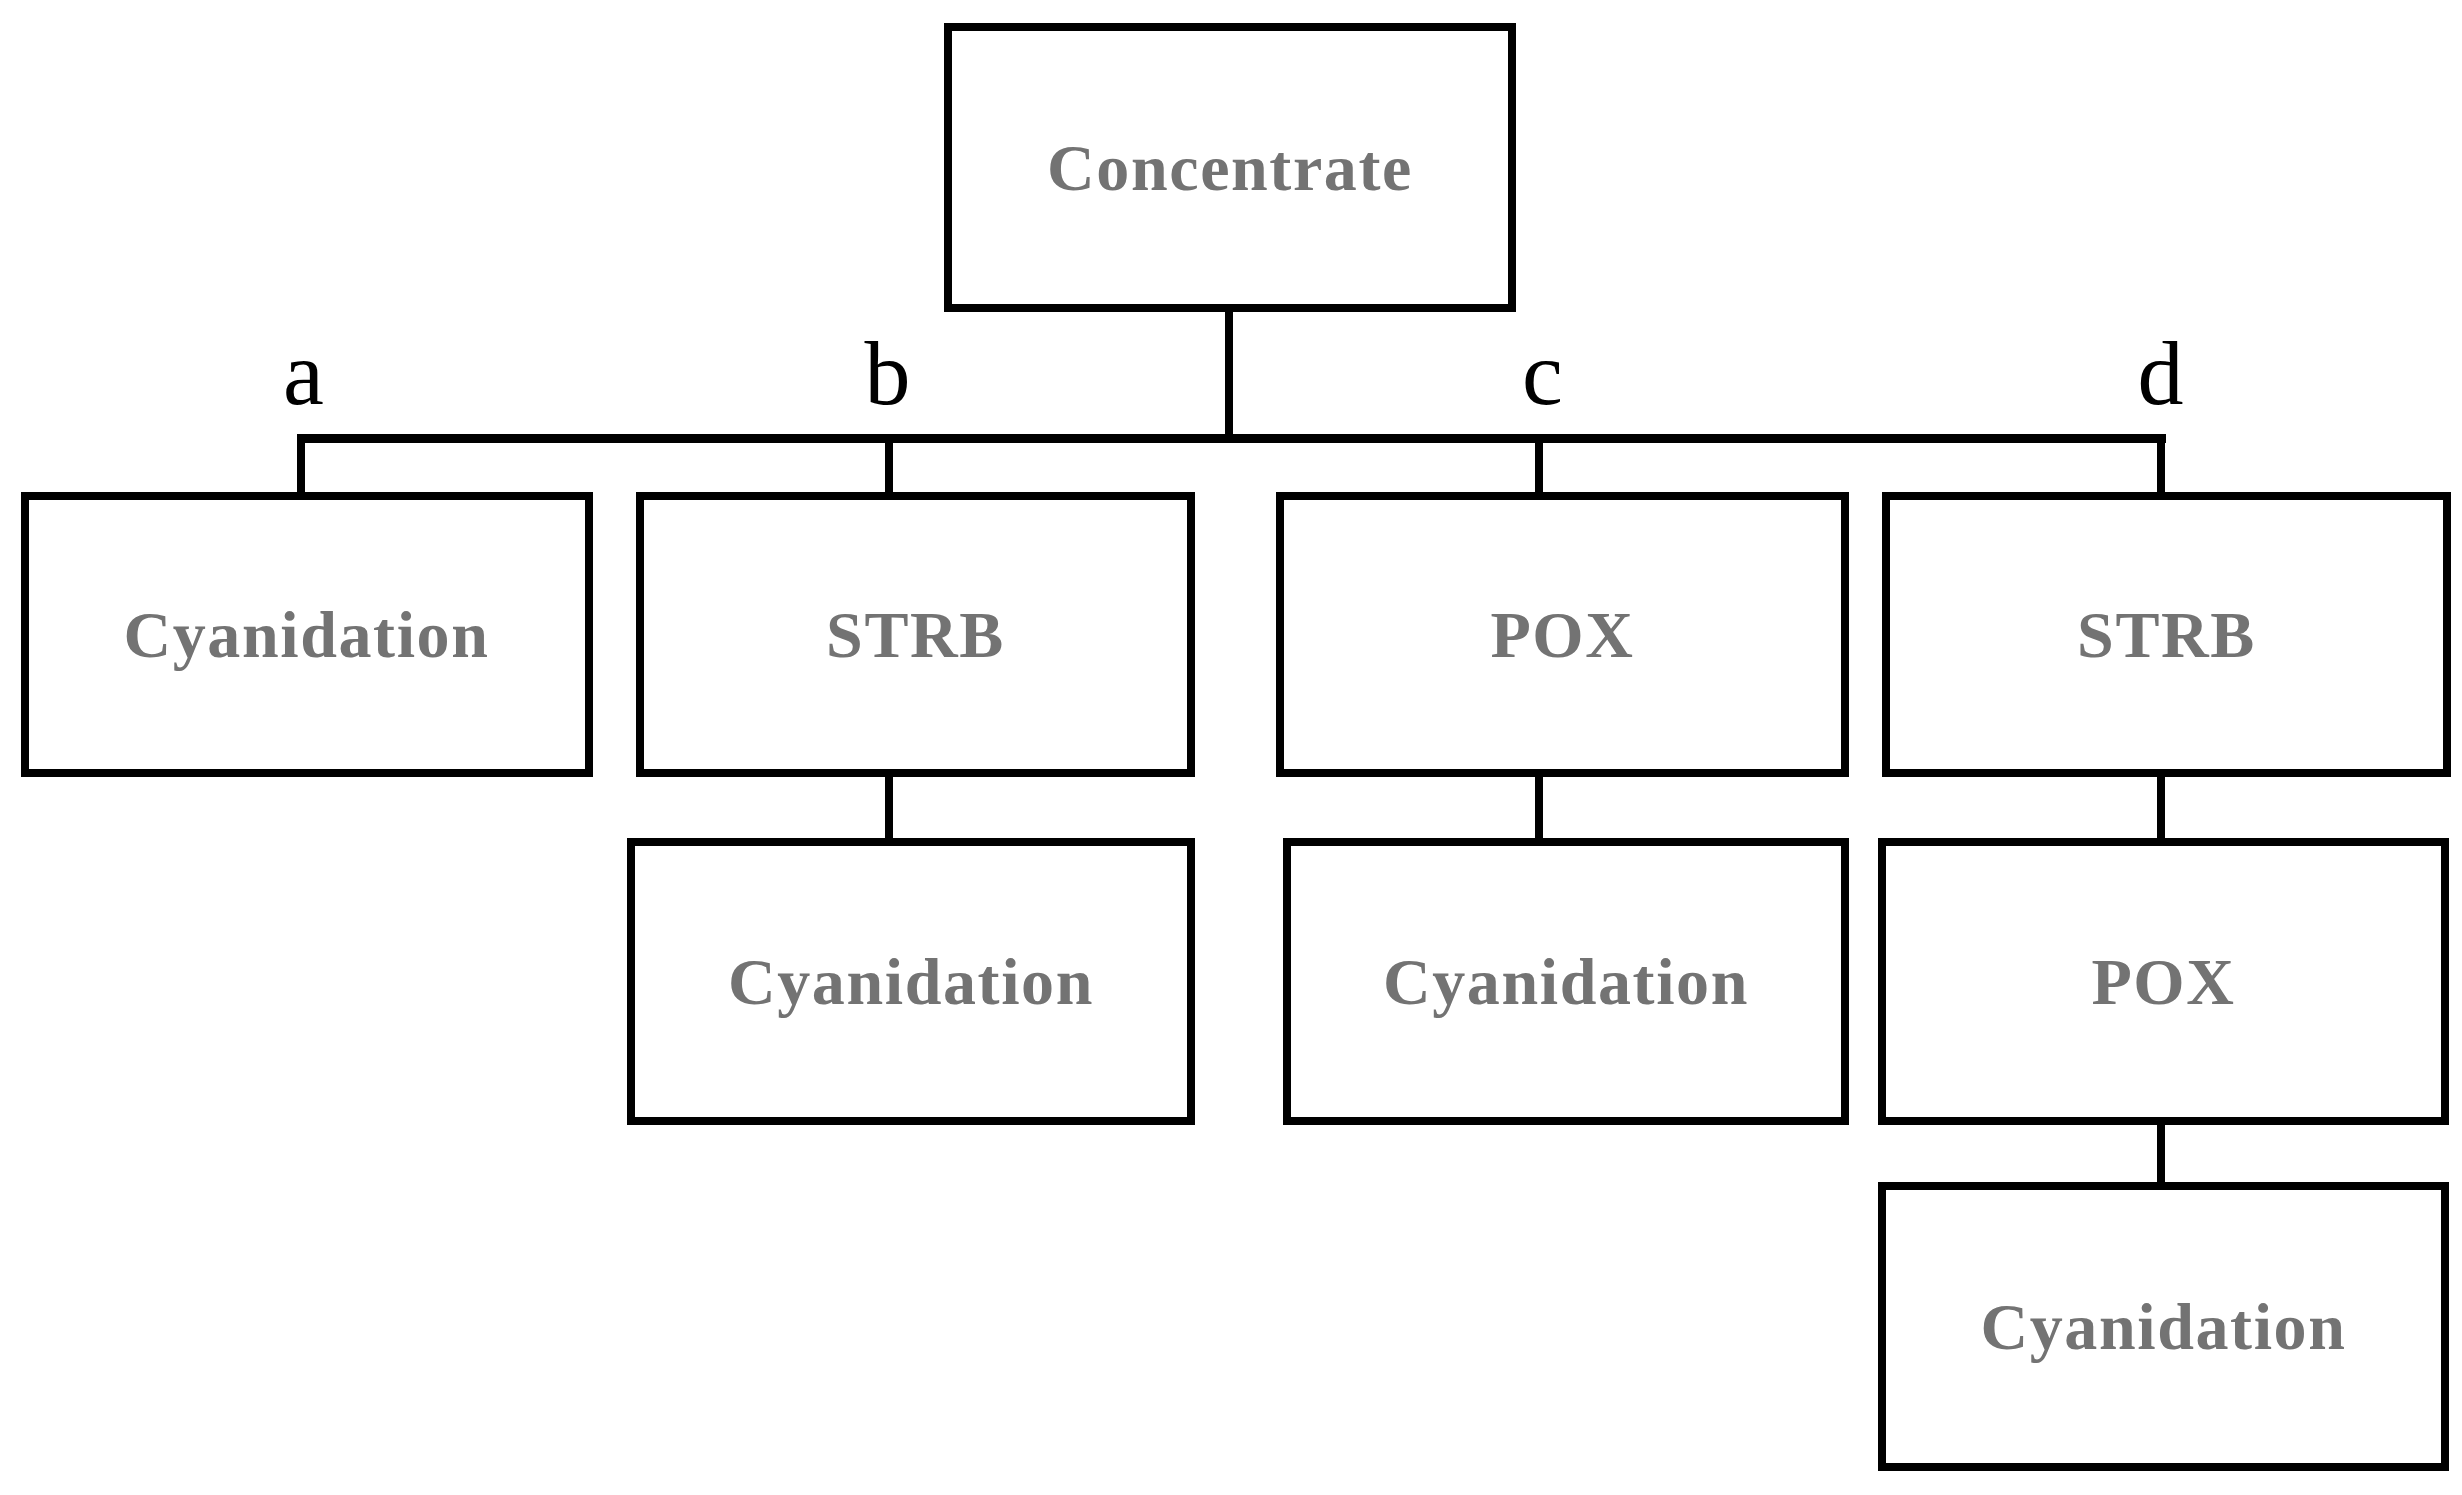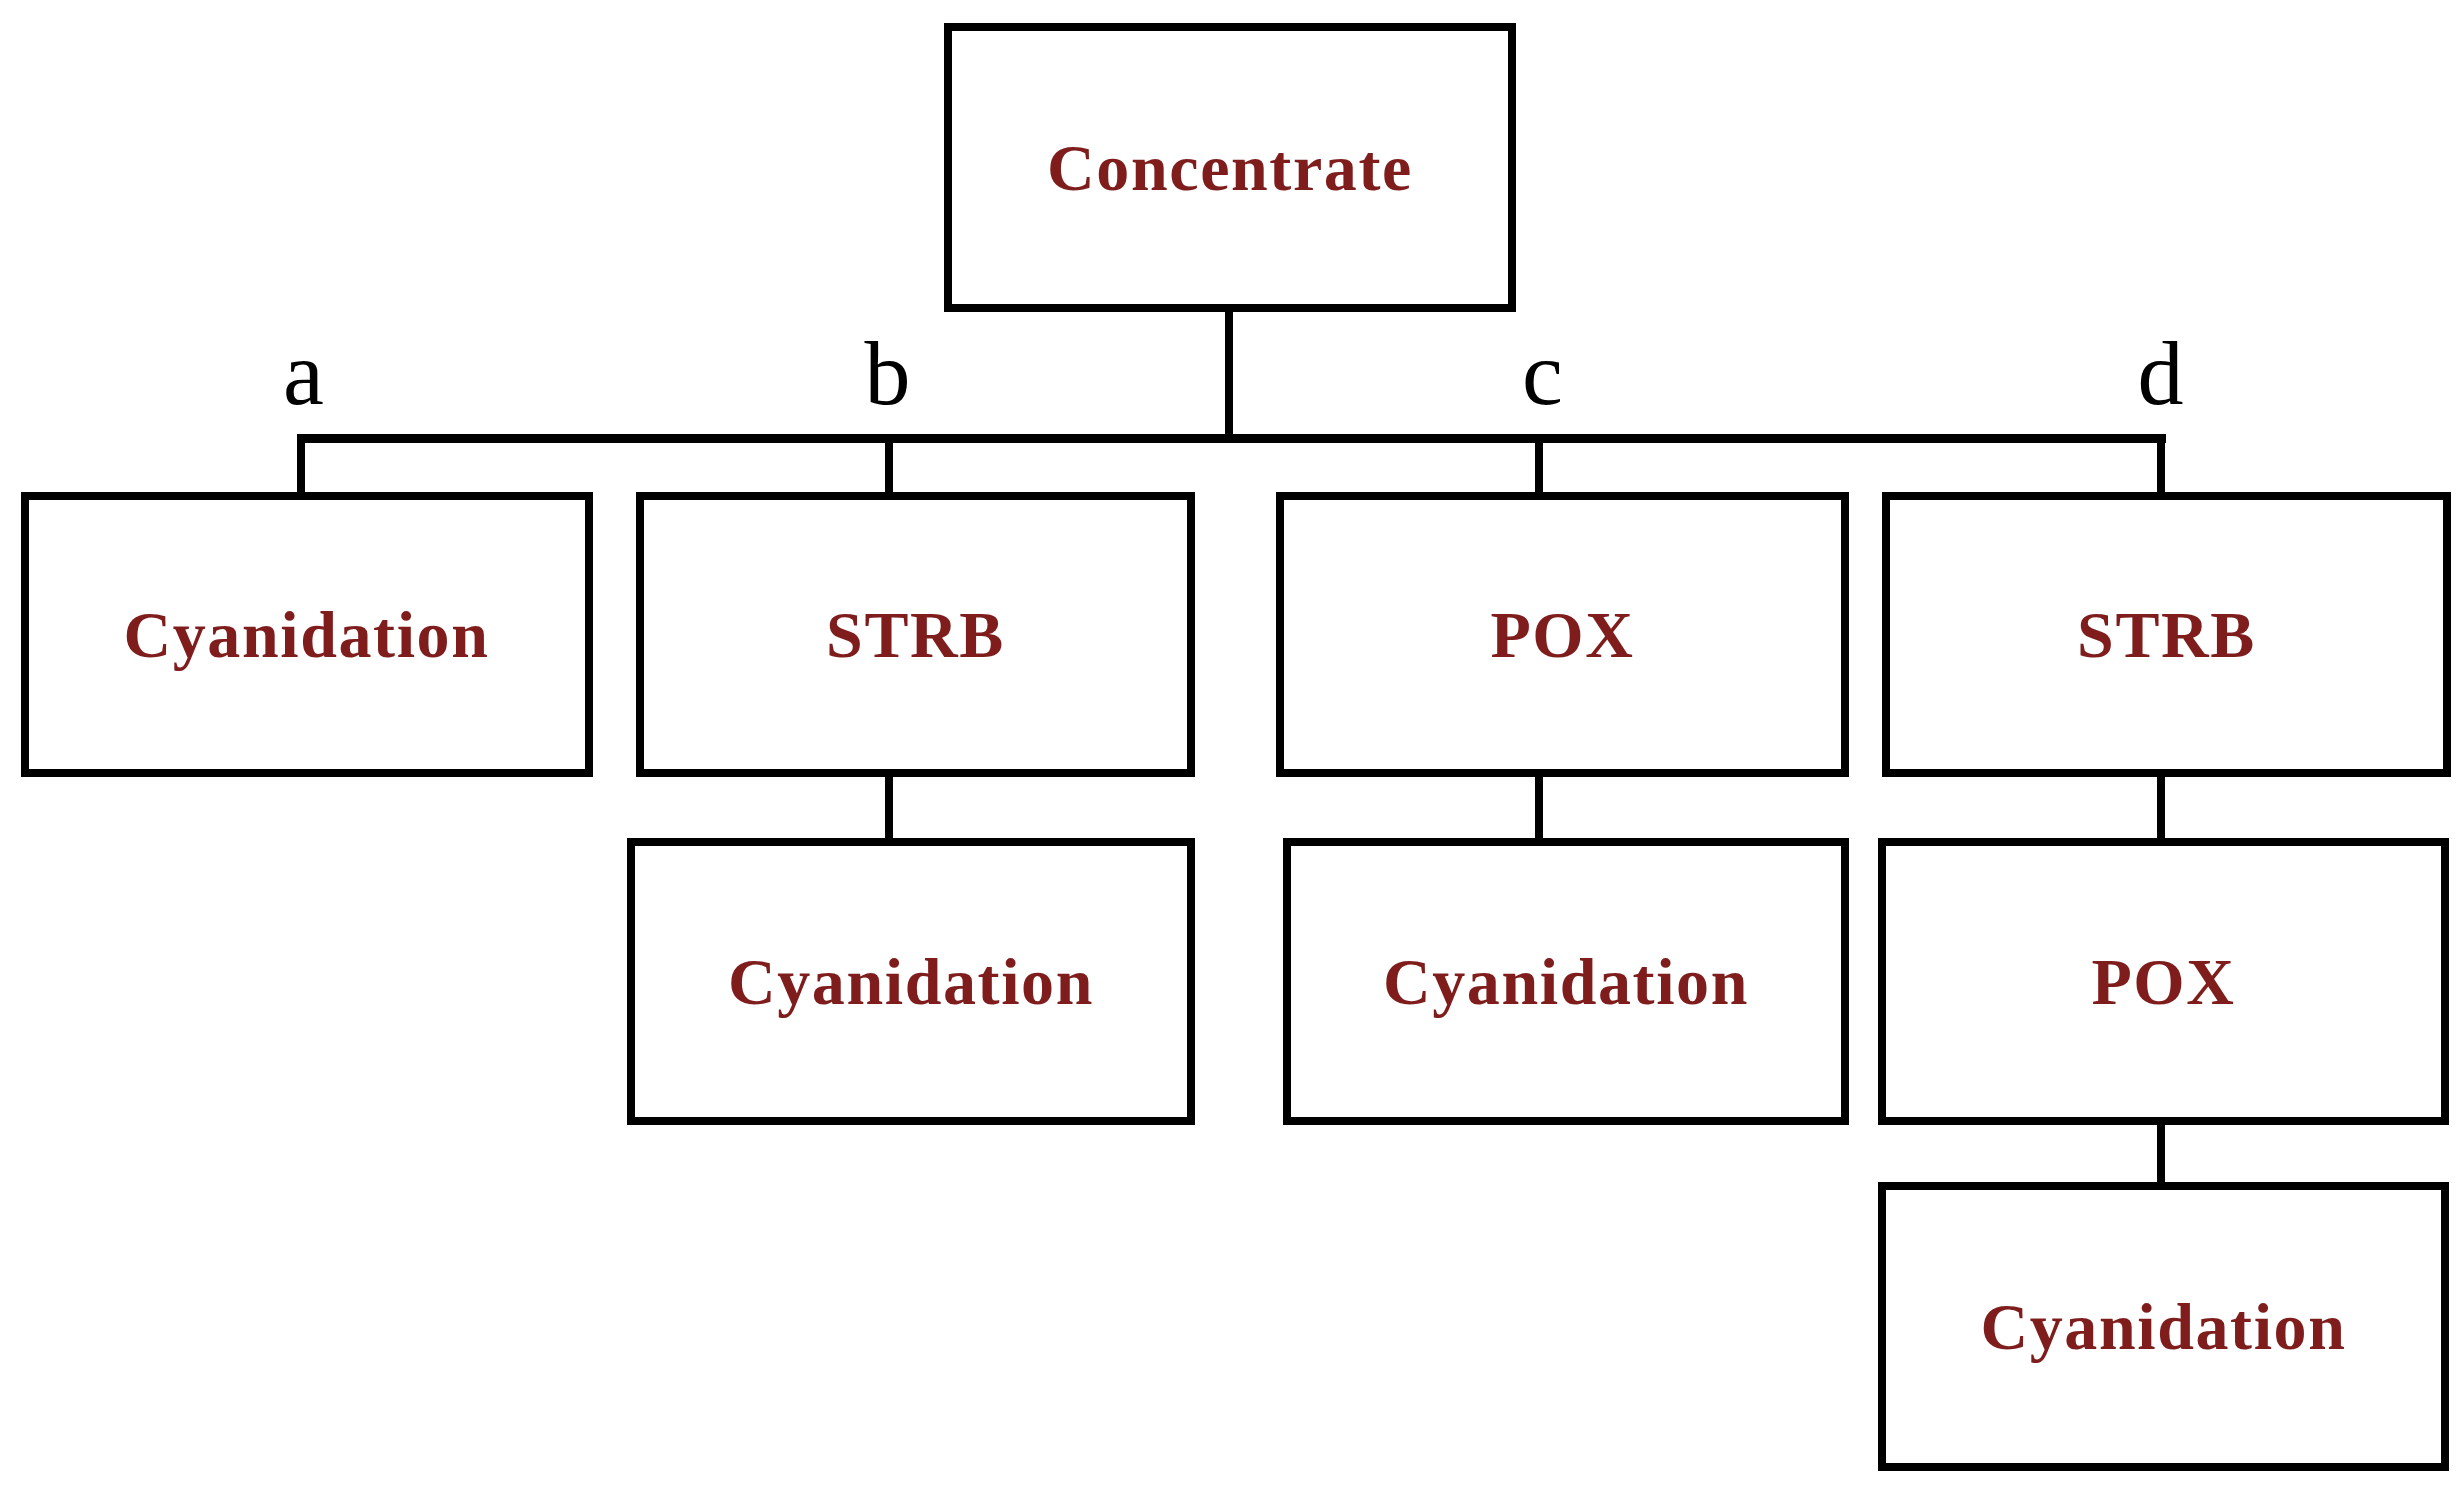--- a/index.html
+++ b/index.html
@@ -20,21 +20,21 @@
     box-sizing: border-box;
     border: 8.2px solid #000000;
     background: #ffffff;
     display: flex;
     align-items: center;
     justify-content: center;
     text-align: center;
     font-weight: bold;
     font-size: 66px;
     letter-spacing: 1.6px;
-    color: #7f1d1d;
+    color: #737373;
   }
   .connector {
     position: absolute;
     background: #000000;
   }
   .branch-label {
     position: absolute;
     width: 197px;
     height: 98px;
     display: flex;

